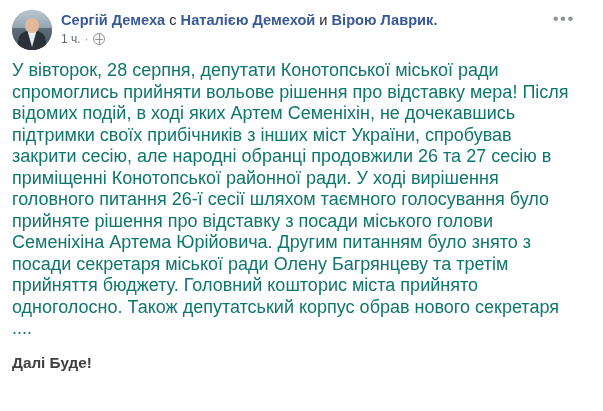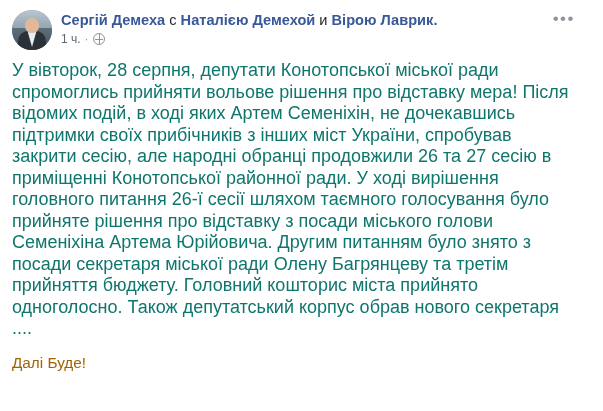--- a/index.html
+++ b/index.html
@@ -159,22 +159,23 @@
   .paragraph {
     font-size: 18px;
     line-height: 21.5px;
     color: #0f766e;
     margin: 0 0 12px 0;
     text-align: left;
   }
   .closing {
     font-size: 15.3px;
     line-height: 21.5px;
-    color: #a16207;
+    color: #404040;
     margin: 0;
+    font-weight: bold;
   }
 </style>
 </head>
 <body>
 
 <div class="post">
 
   <div class="post-header">
     <div class="avatar">
       <div class="sky"></div>

